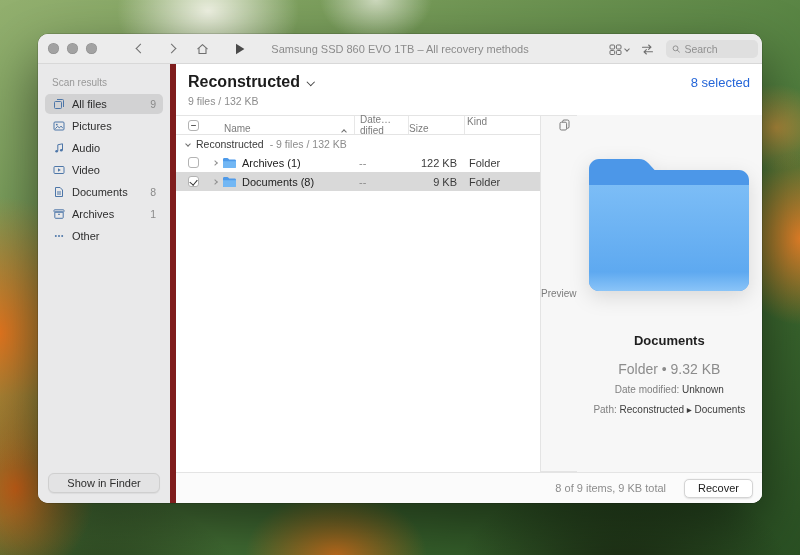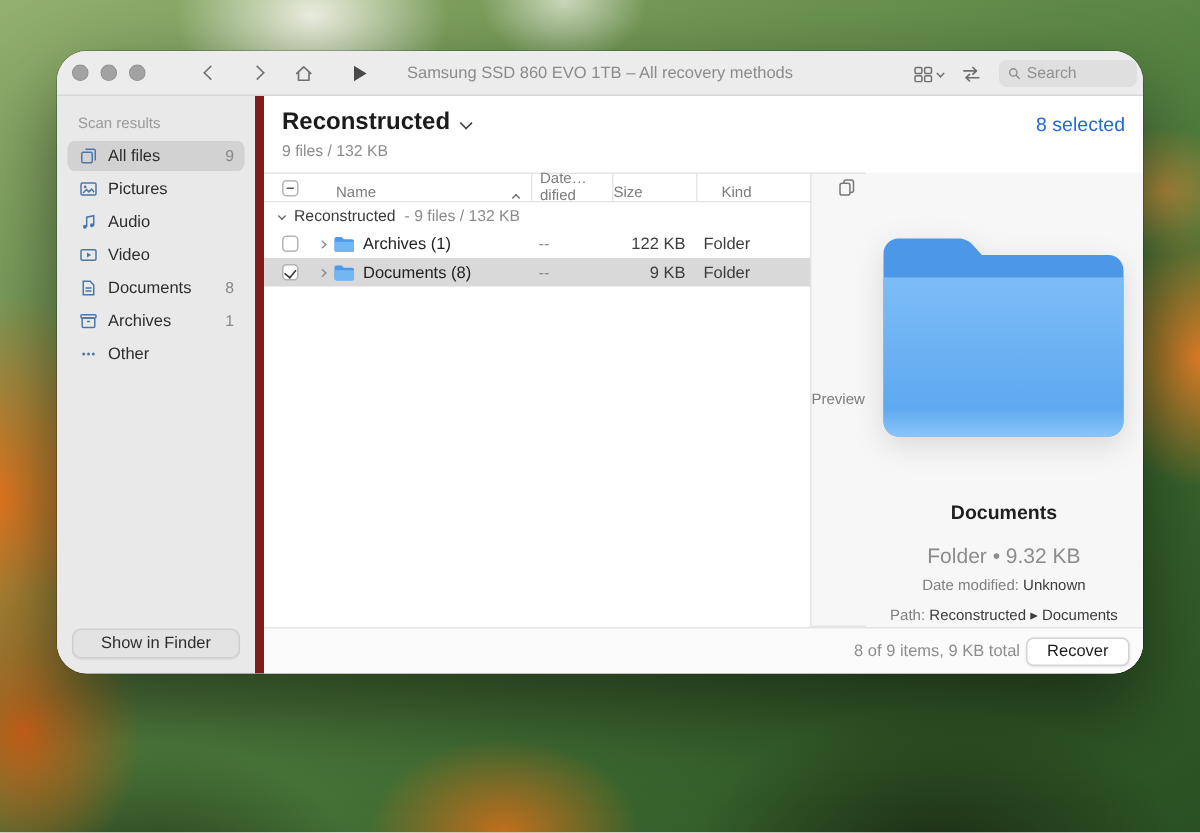--- a/index.html
+++ b/index.html
@@ -9,21 +9,21 @@
       radial-gradient(130px 95px at 26% 2%, rgba(243,244,232,.95), rgba(243,244,232,0) 70%),
       radial-gradient(80px 60px at 47% 0%, rgba(226,232,214,.8), rgba(226,232,214,0) 70%),
       radial-gradient(150px 190px at 0% 60%, rgba(233,116,28,.95), rgba(233,116,28,0) 72%),
       radial-gradient(110px 130px at 2% 88%, rgba(206,90,18,.9), rgba(206,90,18,0) 72%),
       radial-gradient(95px 120px at 100% 43%, rgba(238,128,38,.92), rgba(238,128,38,0) 72%),
       radial-gradient(70px 60px at 97% 23%, rgba(240,150,60,.6), rgba(240,150,60,0) 72%),
       radial-gradient(130px 90px at 42% 100%, rgba(216,112,26,.85), rgba(216,112,26,0) 70%),
       radial-gradient(220px 130px at 78% 103%, rgba(26,40,18,.9), rgba(26,40,18,0) 75%),
       radial-gradient(200px 140px at 12% 108%, rgba(30,46,20,.85), rgba(30,46,20,0) 75%),
       linear-gradient(150deg,#93b06f 0%,#6f9553 28%,#4f7d3d 55%,#37622c 78%,#2a5023 100%);}
-  .window{position:absolute;left:38px;top:34px;width:724px;height:415px;border-radius:20px;background:#fff;
+  .window{position:absolute;left:38px;top:34px;width:724px;height:469px;border-radius:10px;background:#fff;
     box-shadow:0 25px 55px rgba(0,0,0,.5),0 0 0 .5px rgba(0,0,0,.25);display:flex;flex-direction:column;overflow:hidden}
   
   .titlebar{flex:0 0 30px;background:#ececec;border-bottom:1px solid #d8d8d8;display:flex;align-items:center;position:relative}
   .traffic{display:flex;gap:8px;margin-left:10px}
   .tl{width:11px;height:11px;border-radius:50%;background:#a2a2a2;box-shadow:inset 0 0 0 .5px rgba(0,0,0,.15)}
   .nav{display:flex;align-items:center;gap:17px;margin-left:36px}
   .nav-btn{display:flex;align-items:center;justify-content:center;width:14px;height:16px;cursor:default}
   .play{margin-left:26px;display:flex;align-items:center}
   .title{position:absolute;left:50%;top:50%;transform:translate(-50%,-50%);font-size:11px;color:#8b8b8b;white-space:nowrap}
   .tb-right{position:absolute;right:4px;top:0;height:30px;display:flex;align-items:center;gap:12px}
@@ -59,21 +59,21 @@
   .selected-count{font-size:13px;color:#2566d8;margin-top:2px}
   
   .middle{flex:1;display:flex;min-height:0}
   .table{flex:1;display:flex;flex-direction:column;min-width:0}
   .thead{display:flex;align-items:center;height:20px;border-top:1px solid #e4e4e4;border-bottom:1px solid #e4e4e4;font-size:10px;color:#7c7c7c;background:#fff}
   .col-check{flex:0 0 34px;display:flex;justify-content:center}
   .col-name{flex:1;display:flex;align-items:flex-end;gap:0;padding-left:14px;height:100%}
   .col-name .sort{margin-left:auto;margin-right:8px}
   .col-date{flex:0 0 54px;border-left:1px solid #e7e7e7;padding-left:5px;height:100%;display:flex;align-items:center}
   .col-size{flex:0 0 56px;border-left:1px solid #e7e7e7;padding-left:0;height:100%;display:flex;align-items:flex-end}
-  .col-kind{flex:0 0 76px;border-left:1px solid #e7e7e7;padding-left:16px;height:100%;display:flex;align-items:flex-end}
+  .col-kind{flex:0 0 76px;border-left:1px solid #e7e7e7;padding-left:2px;height:100%;display:flex;align-items:flex-start}
   .tbody{flex:1;background:#fff;overflow:hidden}
   .group-row{display:flex;align-items:center;height:18px;padding-left:10px;gap:6px;font-size:10.5px}
   .group-name{color:#3a3a3a}
   .group-detail{color:#8c8c8c}
   .row{display:flex;align-items:center;height:19px;font-size:11px;color:#222}
   .row.selected{background:#d9d9d9}
   .cell-name{flex:1;display:flex;align-items:center;gap:5px;min-width:0;padding-left:3px}
   .cell-date{flex:0 0 54px;padding-left:5px;color:#8c8c8c}
   .cell-size{flex:0 0 56px;text-align:right;padding-right:7px;color:#3c3c3c}
   .cell-kind{flex:0 0 76px;padding-left:5px;color:#3c3c3c}
@@ -85,21 +85,21 @@
   .preview-header{flex:0 0 20px;border-top:1px solid #e4e4e4;border-bottom:1px solid #e4e4e4;display:flex;align-items:center;justify-content:center;position:relative;font-size:10px;color:#7c7c7c}
   .copy-btn{position:absolute;right:7px;top:3px;display:flex}
   .preview-body{flex:1;display:flex;flex-direction:column;align-items:center;padding-top:34px}
   .big-folder{margin-bottom:28px;filter:drop-shadow(0 6px 10px rgba(0,0,0,.12))}
   .pv-name{font-size:13px;font-weight:700;color:#1f1f1f}
   .pv-meta{font-size:14px;color:#8c8c8c;margin-top:13px}
   .pv-kv{font-size:10px;margin-top:6px;text-align:center;line-height:14px}
   .pv-kv .k{color:#7f7f7f}
   .pv-kv .v{color:#3c3c3c}
   
-  .statusbar{flex:0 0 31px;border-top:1px solid #e4e4e4;background:#fbfbfb;display:flex;align-items:center;justify-content:flex-end;gap:4px;padding:0 9px;font-size:11px;color:#8d8d8d}
+  .statusbar{flex:0 0 31px;border-top:1px solid #e4e4e4;background:#fbfbfb;display:flex;align-items:center;justify-content:flex-end;gap:18px;padding:0 9px;font-size:11px;color:#8d8d8d}
   .recover-btn{height:19px;padding:0 13px;border-radius:5px;border:1px solid #d4d4d4;background:#fff;font-size:11px;color:#1d1d1d;font-family:inherit;box-shadow:0 .5px 1.5px rgba(0,0,0,.1)}
 </style>
 </head>
 <body>
 
 <div class="desktop">
   <div class="window">
 
     <div class="titlebar">
       <div class="traffic">

